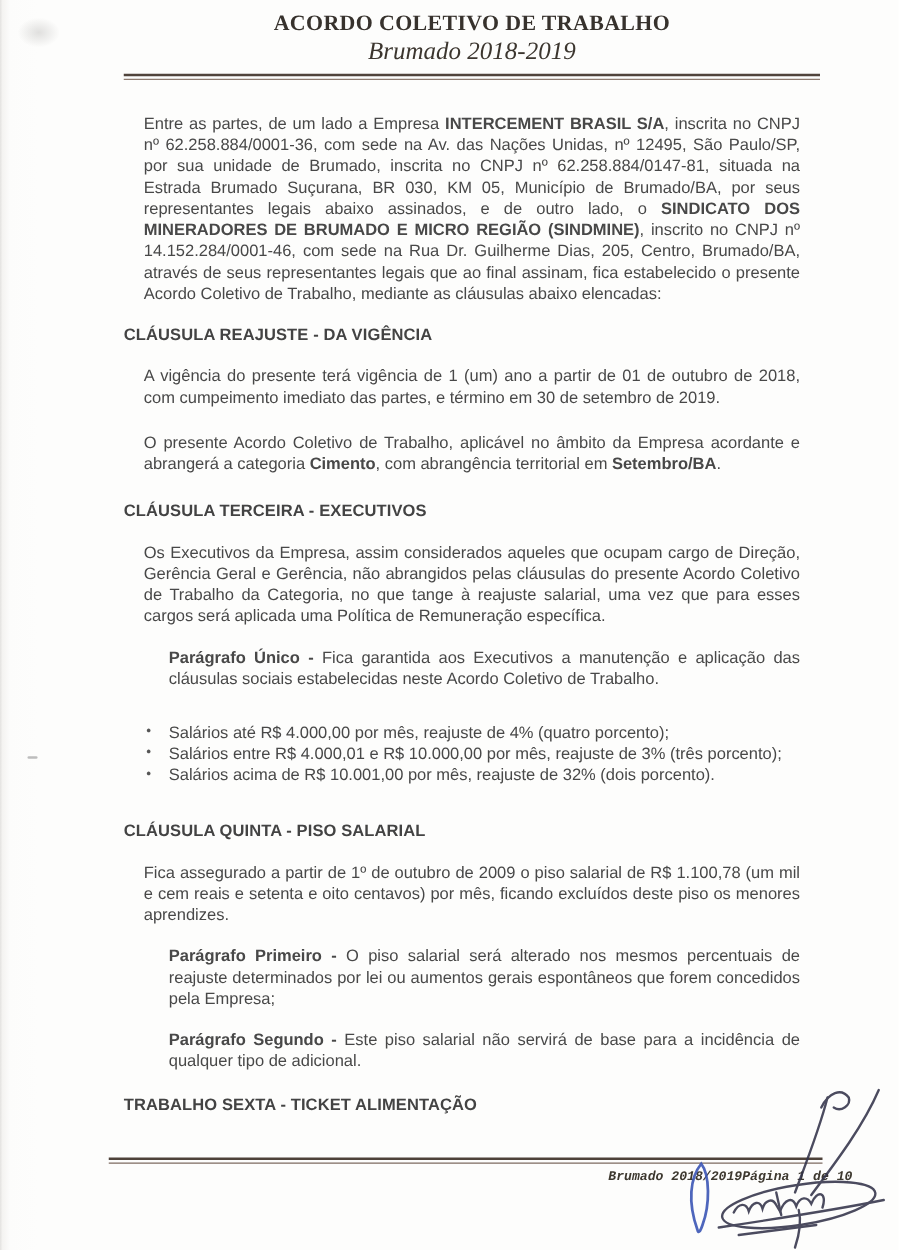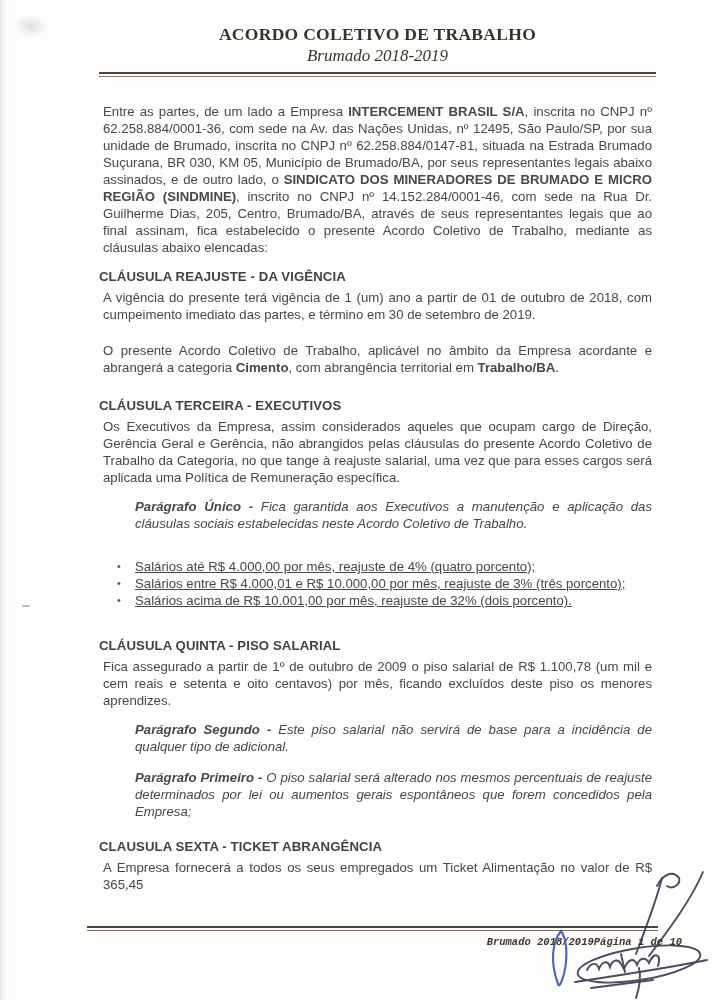--- a/index.html
+++ b/index.html
@@ -7,54 +7,54 @@
     position:relative;
     width:719px;height:1000px;
     background:
       linear-gradient(90deg, #e3e2e0 0px, #f4f3f1 2px, #fcfcfb 8px, #fdfdfc 30px);
     overflow:hidden;
     font-family:"Liberation Sans", sans-serif;
   }
   .content{
     position:absolute;left:99px;top:0;width:557px;
   }
-  .doc-header{padding-top:24px;text-align:center;}
+  .doc-header{padding-top:8px;text-align:center;}
   .doc-title{
     font-family:"Liberation Serif", serif;
     font-weight:bold;font-size:17.5px;letter-spacing:.3px;
     color:#37322d;
   }
   .doc-subtitle{
     font-family:"Liberation Serif", serif;
-    font-style:italic;font-size:17px;color:#3c362f;margin-top:1px;
+    font-style:italic;font-size:20px;color:#3c362f;margin-top:1px;
   }
   .header-rule{
     margin-top:6px;height:2px;
     border-top:2.5px solid #50443c;
     border-bottom:1.5px solid #8d7b70;
   }
   .doc-body{
     font-size:13.2px;line-height:17px;color:#484848;
     text-align:justify;
   }
   .section{margin:0;}
   .section-0{margin-top:26px;}
   .section-1{margin-top:12px;}
   .section-2{margin-top:19px;}
   .section-3{margin-top:21px;}
   .section-4{margin-top:26px;}
   .section-5{margin-top:28px;}
   .section-6{margin-top:18px;}
   .heading{font-weight:bold;color:#434343;letter-spacing:.1px;}
-  .para{margin:4px;}
+  .para{margin:16px;}
   .para .b{font-weight:bold;}
-  .sub{margin-left:36px;margin-top:12px;font-style:italic;}
+  .sub{margin-left:36px;margin-top:12px;}
   .section-5 .sub + .sub{margin-top:14px;}
   ul.bullets{margin:13px 0 0 0;padding:0 0 0 36px;list-style:none;}
-  ul.bullets li{position:relative;text-decoration:underline;}
+  ul.bullets li{position:relative;}
   ul.bullets li::before{
     content:"\2022";position:absolute;left:-18px;top:0;
     font-size:11px;color:#555;
   }
   .footer-rule{
     position:absolute;left:87px;top:926px;width:571px;height:2px;
     border-top:2.5px solid #4e423a;
     border-bottom:1.5px solid #7d6b60;
   }
   .doc-footer{
@@ -91,43 +91,42 @@
 
     <div class="doc-body">
         <div class="section section-0">
           <p class="para"><span>Entre as partes, de um lado a Empresa </span><span class="b">INTERCEMENT BRASIL S/A</span><span>, inscrita no CNPJ nº 62.258.884/0001-36, com sede na Av. das Nações Unidas, nº 12495, São Paulo/SP, por sua unidade de Brumado, inscrita no CNPJ nº 62.258.884/0147-81, situada na Estrada Brumado Suçurana, BR 030, KM 05, Município de Brumado/BA, por seus representantes legais abaixo assinados, e de outro lado, o </span><span class="b">SINDICATO DOS MINERADORES DE BRUMADO E MICRO REGIÃO (SINDMINE)</span><span>, inscrito no CNPJ nº 14.152.284/0001-46, com sede na Rua Dr. Guilherme Dias, 205, Centro, Brumado/BA, através de seus representantes legais que ao final assinam, fica estabelecido o presente Acordo Coletivo de Trabalho, mediante as cláusulas abaixo elencadas:</span></p>
         </div>
         <div class="section section-1">
           <div class="heading">CLÁUSULA REAJUSTE - DA VIGÊNCIA</div>
           <p class="para"><span>A vigência do presente terá vigência de 1 (um) ano a partir de 01 de outubro de 2018, com cumpeimento imediato das partes, e término em 30 de setembro de 2019.</span></p>
         </div>
         <div class="section section-2">
-          <p class="para"><span>O presente Acordo Coletivo de Trabalho, aplicável no âmbito da Empresa acordante e abrangerá a categoria </span><span class="b">Cimento</span><span>, com abrangência territorial em </span><span class="b">Trabalho/BA</span><span>.</span></p>
+          <p class="para"><span>O presente Acordo Coletivo de Trabalho, aplicável no âmbito da Empresa acordante e abrangerá a categoria </span><span class="b">Cimento</span><span>, com abrangência territorial em </span><span class="b">Setembro/BA</span><span>.</span></p>
         </div>
         <div class="section section-3">
           <div class="heading">CLÁUSULA TERCEIRA - EXECUTIVOS</div>
           <p class="para"><span>Os Executivos da Empresa, assim considerados aqueles que ocupam cargo de Direção, Gerência Geral e Gerência, não abrangidos pelas cláusulas do presente Acordo Coletivo de Trabalho da Categoria, no que tange à reajuste salarial, uma vez que para esses cargos será aplicada uma Política de Remuneração específica.</span></p>
           <p class="para sub"><span class="b">Parágrafo Único - </span><span>Fica garantida aos Executivos a manutenção e aplicação das cláusulas sociais estabelecidas neste Acordo Coletivo de Trabalho.</span></p>
         </div>
         <div class="section section-4">
           <ul class="bullets">
             <li>Salários até R$ 4.000,00 por mês, reajuste de 4% (quatro porcento);</li>
             <li>Salários entre R$ 4.000,01 e R$ 10.000,00 por mês, reajuste de 3% (três porcento);</li>
             <li>Salários acima de R$ 10.001,00 por mês, reajuste de 32% (dois porcento).</li>
           </ul>
         </div>
         <div class="section section-5">
           <div class="heading">CLÁUSULA QUINTA - PISO SALARIAL</div>
           <p class="para"><span>Fica assegurado a partir de 1º de outubro de 2009 o piso salarial de R$ 1.100,78 (um mil e cem reais e setenta e oito centavos) por mês, ficando excluídos deste piso os menores aprendizes.</span></p>
+          <p class="para sub"><span class="b">Parágrafo Primeiro - </span><span>O piso salarial será alterado nos mesmos percentuais de reajuste determinados por lei ou aumentos gerais espontâneos que forem concedidos pela Empresa;</span></p>
           <p class="para sub"><span class="b">Parágrafo Segundo - </span><span>Este piso salarial não servirá de base para a incidência de qualquer tipo de adicional.</span></p>
-          <p class="para sub"><span class="b">Parágrafo Primeiro - </span><span>O piso salarial será alterado nos mesmos percentuais de reajuste determinados por lei ou aumentos gerais espontâneos que forem concedidos pela Empresa;</span></p>
         </div>
         <div class="section section-6">
-          <div class="heading">CLAUSULA SEXTA - TICKET ABRANGÊNCIA</div>
-          <p class="para"><span>A Empresa fornecerá a todos os seus empregados um Ticket Alimentação no valor de R$ 365,45</span></p>
+          <div class="heading">TRABALHO SEXTA - TICKET ALIMENTAÇÃO</div>
         </div>
       </div>
   </div>
 
   <div class="footer-rule"></div>
   <div class="doc-footer">
     <span>Brumado 2018/2019</span>
     <span>Página 1 de 10</span>
   </div>
 

